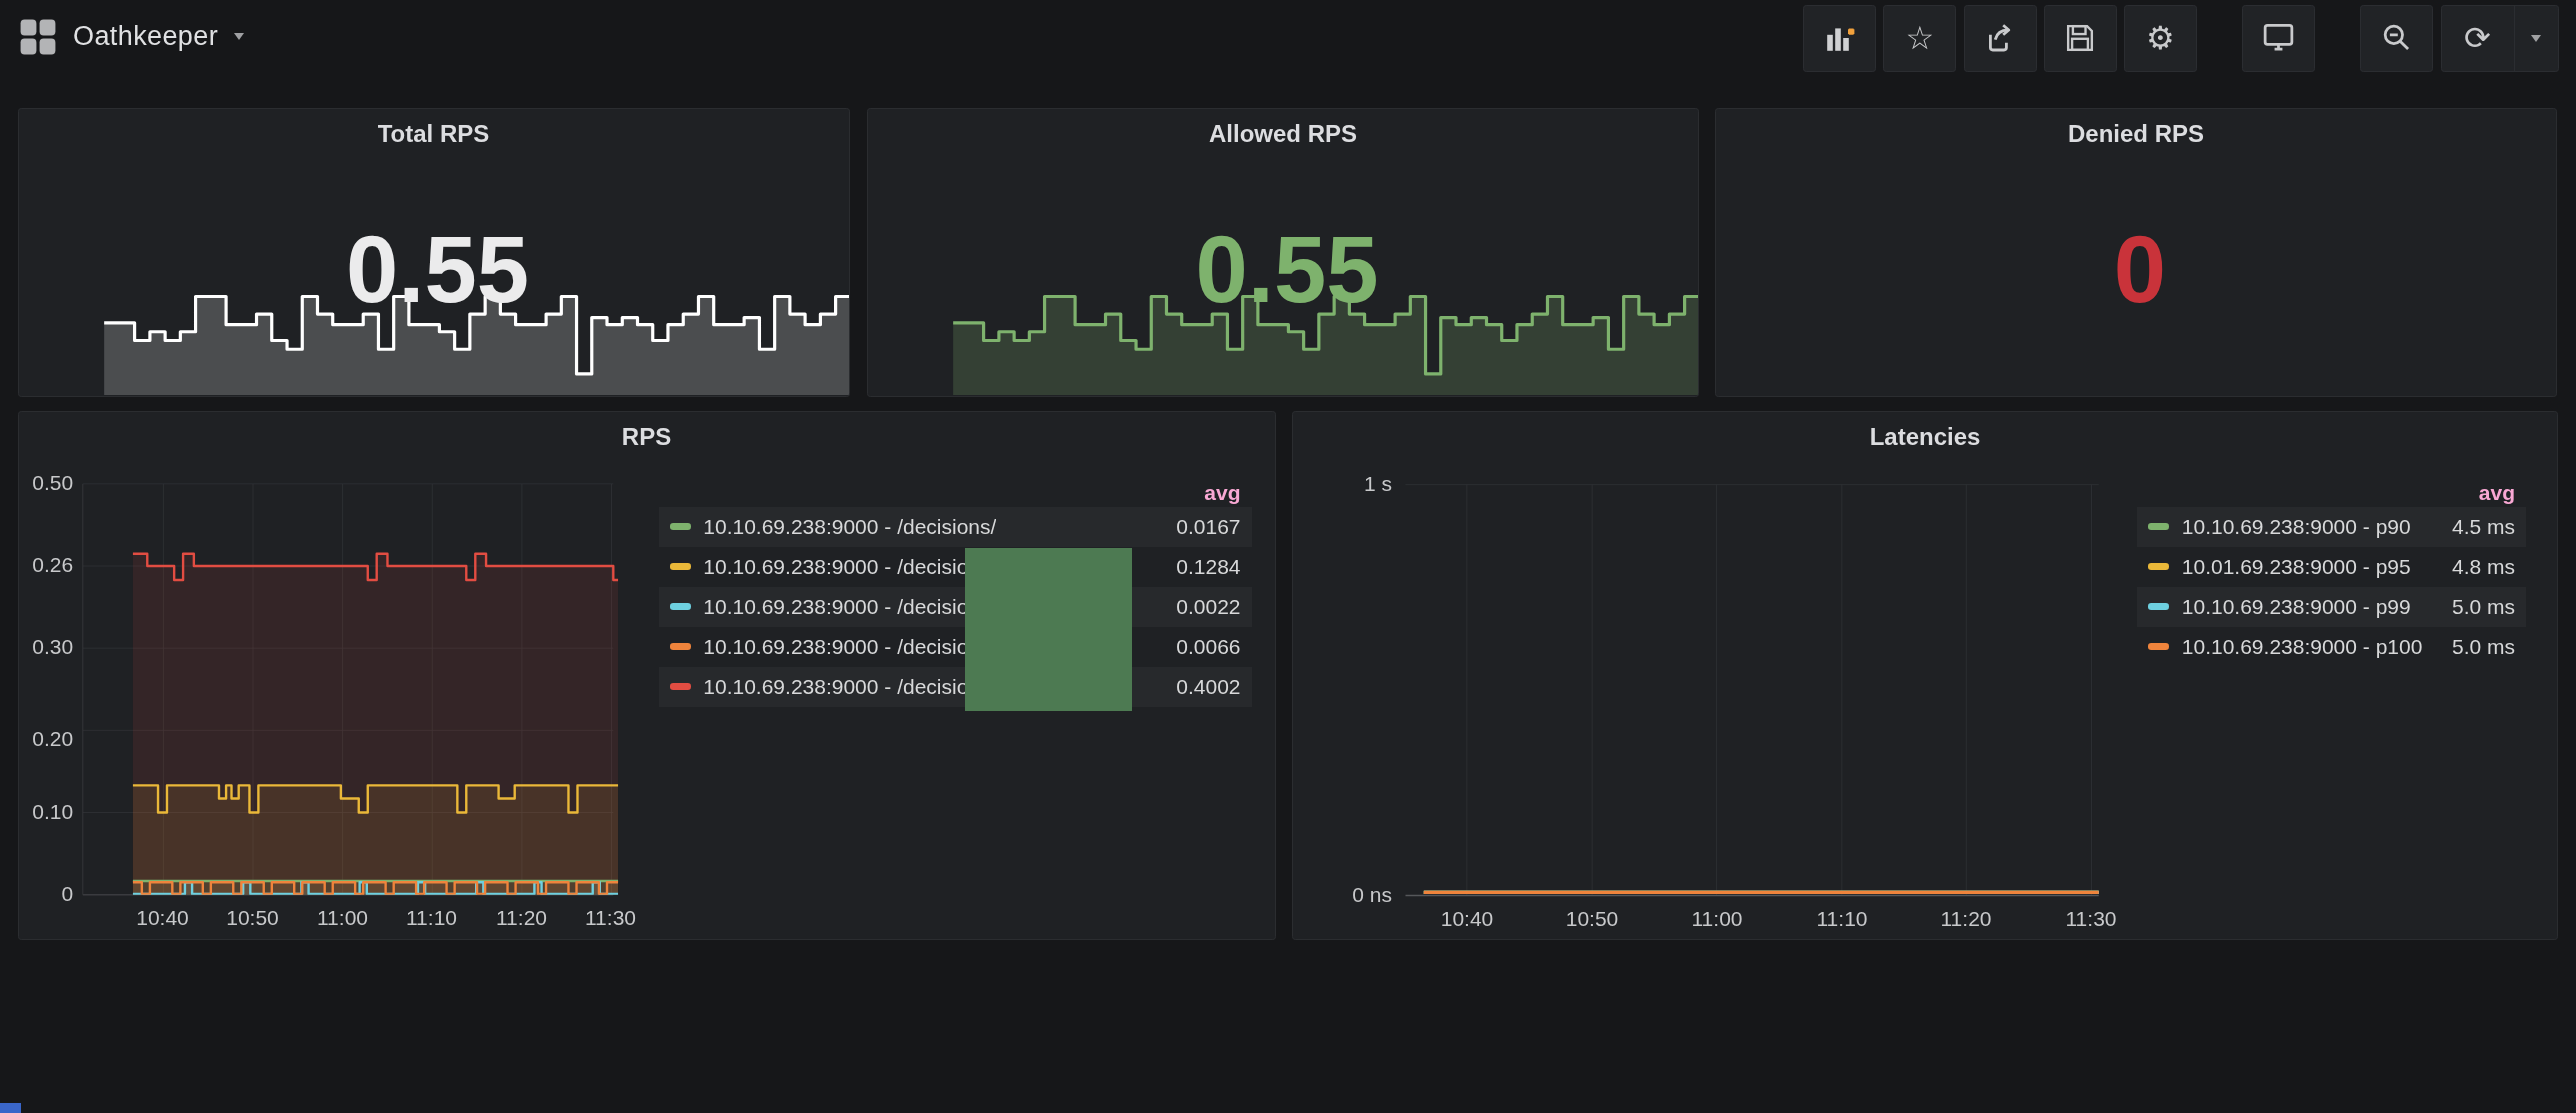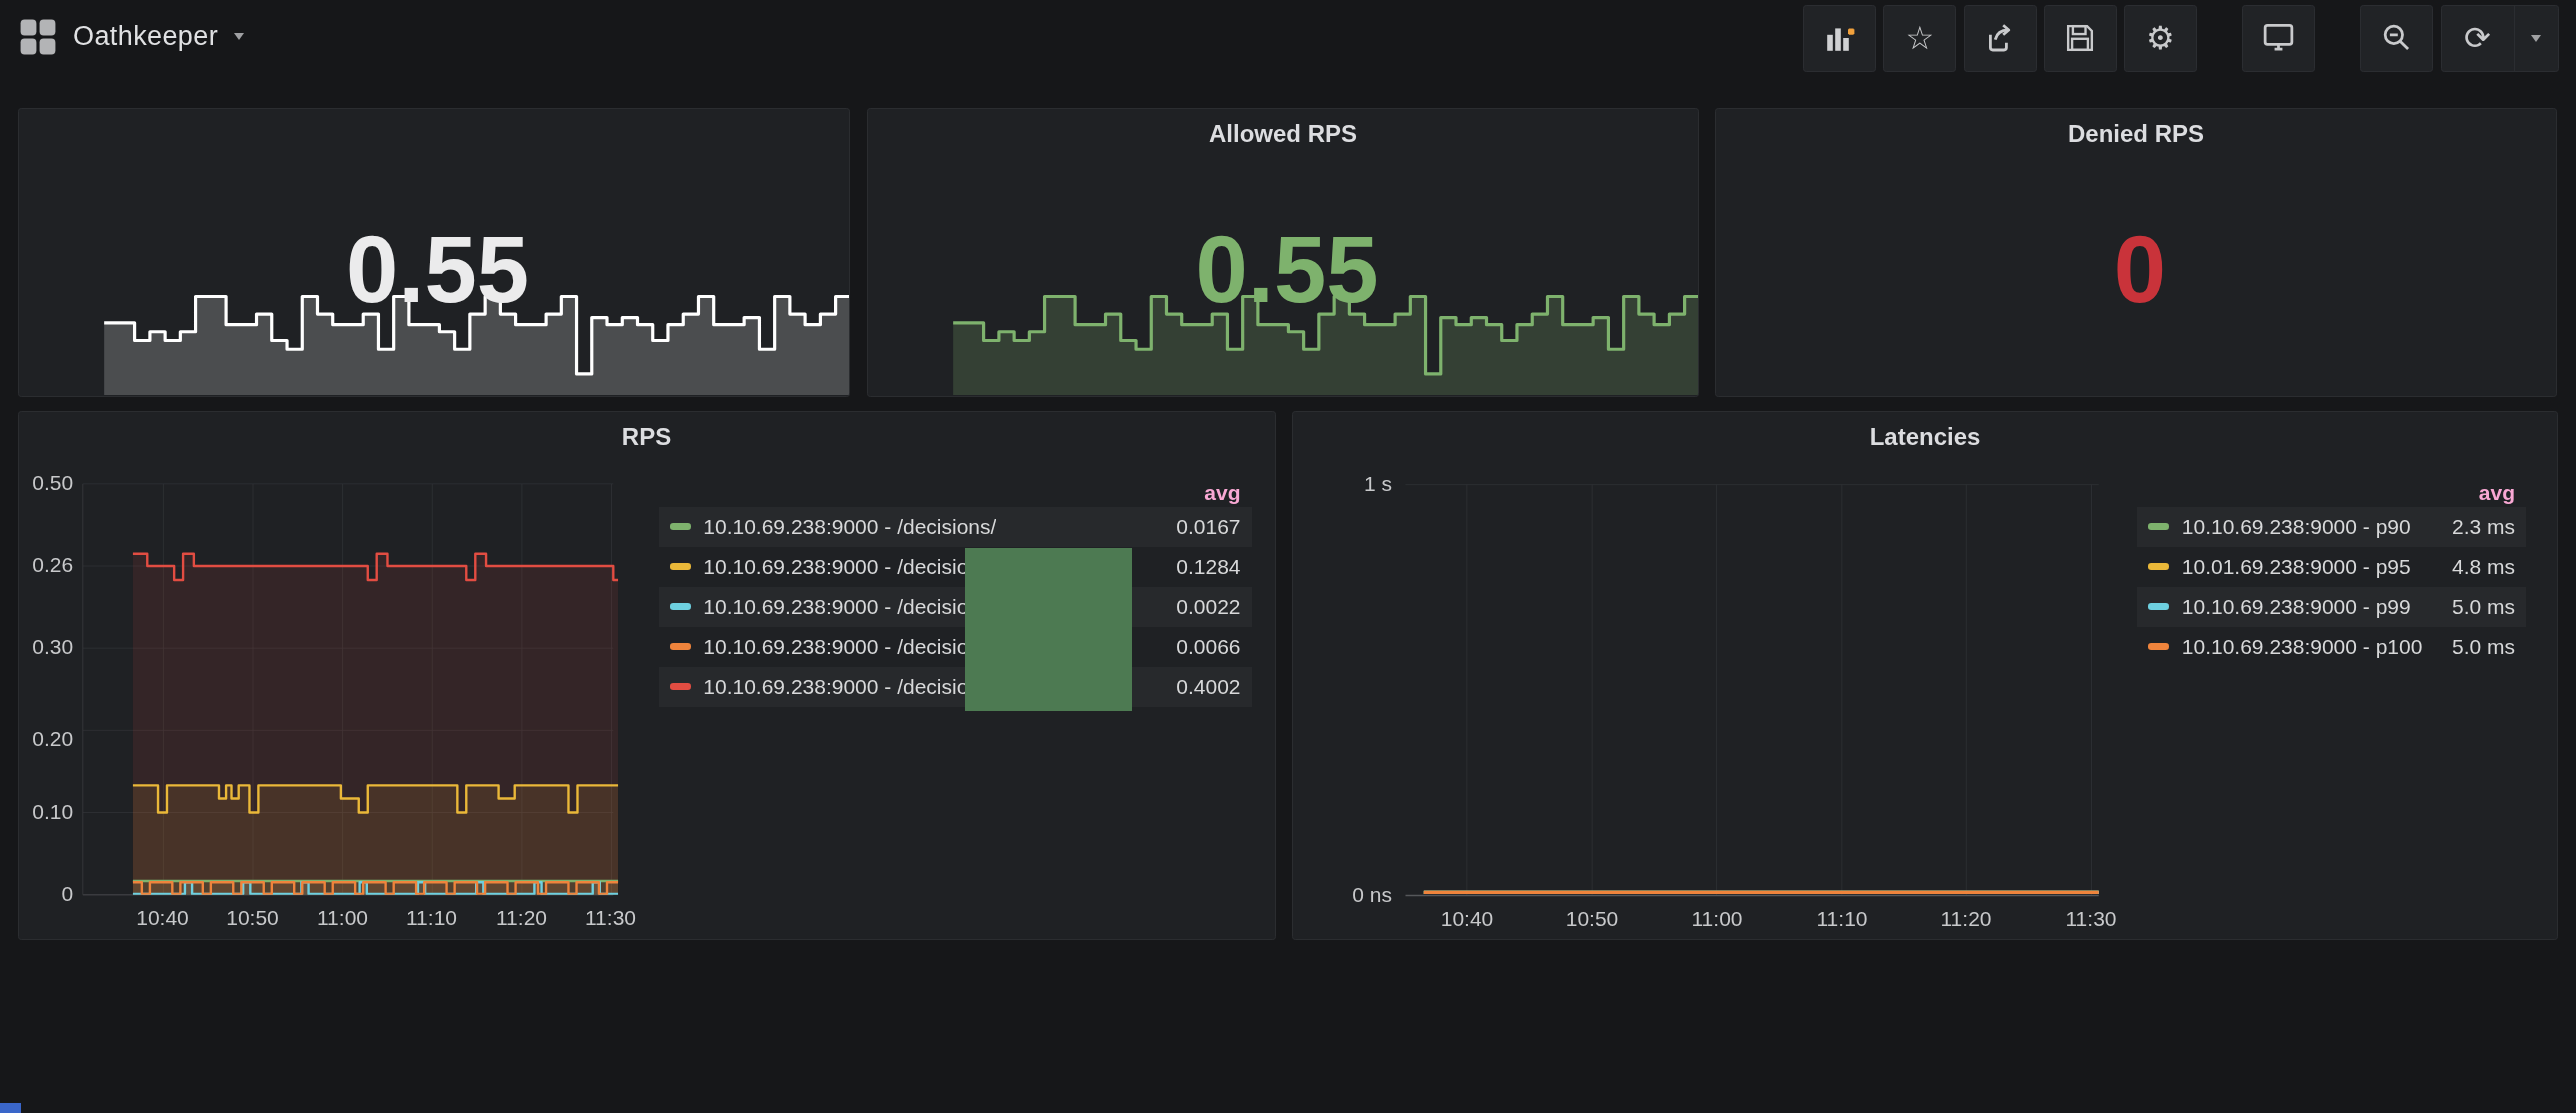--- a/index.html
+++ b/index.html
@@ -111,20 +111,21 @@
       <span class="split-seg main">
           <span class="uni-icon">⟳</span>
         </span>
       <span class="split-seg arrow">
           <span class="caret small"></span>
         </span>
     </div>
   </div>
 
   <div class="panel" id="stat0" style="left:17.5px; top:108px; width:832px; height:289px;">
+    <div class="panel-title">Total RPS</div>
     <svg class="spark" id="spark0" width="747" height="102" style="left: 85px;" viewBox="0 0 937 128">
         <path d="M0 37.5 H19.1 V37.5 H38.2 V59.6 H57.4 V48.6 H76.5 V59.6 H95.6 V48.6 H114.7 V4.4 H133.9 V4.4 H153.0 V39.7 H172.1 V39.7 H191.2 V26.5 H210.3 V59.6 H229.5 V70.6 H248.6 V4.4 H267.7 V26.5 H286.8 V39.7 H306.0 V39.7 H325.1 V26.5 H344.2 V70.6 H363.3 V4.4 H382.4 V39.7 H401.6 V39.7 H420.7 V48.6 H439.8 V70.6 H458.9 V26.5 H478.1 V4.4 H497.2 V26.5 H516.3 V39.7 H535.4 V39.7 H554.6 V26.5 H573.7 V4.4 H592.8 V101.5 H611.9 V30.9 H631.0 V39.7 H650.2 V30.9 H669.3 V39.7 H688.4 V59.6 H707.5 V39.7 H726.7 V26.5 H745.8 V4.4 H764.9 V39.7 H784.0 V39.7 H803.1 V30.9 H822.3 V70.6 H841.4 V4.4 H860.5 V26.5 H879.6 V39.7 H898.8 V26.5 H917.9 V4.4 H937.0 V37.5 V128 H0 Z" fill="rgba(255,255,255,0.20)" stroke="none"></path>
         <path d="M0 37.5 H19.1 V37.5 H38.2 V59.6 H57.4 V48.6 H76.5 V59.6 H95.6 V48.6 H114.7 V4.4 H133.9 V4.4 H153.0 V39.7 H172.1 V39.7 H191.2 V26.5 H210.3 V59.6 H229.5 V70.6 H248.6 V4.4 H267.7 V26.5 H286.8 V39.7 H306.0 V39.7 H325.1 V26.5 H344.2 V70.6 H363.3 V4.4 H382.4 V39.7 H401.6 V39.7 H420.7 V48.6 H439.8 V70.6 H458.9 V26.5 H478.1 V4.4 H497.2 V26.5 H516.3 V39.7 H535.4 V39.7 H554.6 V26.5 H573.7 V4.4 H592.8 V101.5 H611.9 V30.9 H631.0 V39.7 H650.2 V30.9 H669.3 V39.7 H688.4 V59.6 H707.5 V39.7 H726.7 V26.5 H745.8 V4.4 H764.9 V39.7 H784.0 V39.7 H803.1 V30.9 H822.3 V70.6 H841.4 V4.4 H860.5 V26.5 H879.6 V39.7 H898.8 V26.5 H917.9 V4.4 H937.0 V37.5" fill="none" stroke="#ffffff" stroke-width="4" stroke-linejoin="round"></path>
       </svg>
     <div class="stat-value" id="statval0" style="color: rgb(235, 235, 236);">0.55</div>
   </div>
   <div class="panel" id="stat1" style="left:867px; top:108px; width:832px; height:289px;">
     <div class="panel-title">Allowed RPS</div>
     <svg class="spark" id="spark1" width="747" height="102" style="left: 85px;" viewBox="0 0 937 128">
         <path d="M0 37.5 H19.1 V37.5 H38.2 V59.6 H57.4 V48.6 H76.5 V59.6 H95.6 V48.6 H114.7 V4.4 H133.9 V4.4 H153.0 V39.7 H172.1 V39.7 H191.2 V26.5 H210.3 V59.6 H229.5 V70.6 H248.6 V4.4 H267.7 V26.5 H286.8 V39.7 H306.0 V39.7 H325.1 V26.5 H344.2 V70.6 H363.3 V4.4 H382.4 V39.7 H401.6 V39.7 H420.7 V48.6 H439.8 V70.6 H458.9 V26.5 H478.1 V4.4 H497.2 V26.5 H516.3 V39.7 H535.4 V39.7 H554.6 V26.5 H573.7 V4.4 H592.8 V101.5 H611.9 V30.9 H631.0 V39.7 H650.2 V30.9 H669.3 V39.7 H688.4 V59.6 H707.5 V39.7 H726.7 V26.5 H745.8 V4.4 H764.9 V39.7 H784.0 V39.7 H803.1 V30.9 H822.3 V70.6 H841.4 V4.4 H860.5 V26.5 H879.6 V39.7 H898.8 V26.5 H917.9 V4.4 H937.0 V37.5 V128 H0 Z" fill="rgba(126,178,109,0.22)" stroke="none"></path>
@@ -241,21 +242,21 @@
         <div class="tick x" style="left: 380px; top: 495px; width: 88px;">11:00</div>
         <div class="tick x" style="left: 505px; top: 495px; width: 88px;">11:10</div>
         <div class="tick x" style="left: 629px; top: 495px; width: 88px;">11:20</div>
         <div class="tick x" style="left: 754px; top: 495px; width: 88px;">11:30</div>
       </div>
     <div class="legend" id="latLegend" style="left:844px; top:69px; width:389px;">
       <div class="legend-header">avg</div>
     <div class="legend-row stripe">
           <div class="legend-key" style="background: rgb(126, 178, 109);"></div>
           <div class="legend-label">10.10.69.238:9000 - p90</div>
-          <div class="legend-val">2.3 ms</div>
+          <div class="legend-val">4.5 ms</div>
         </div>
         <div class="legend-row">
           <div class="legend-key" style="background: rgb(234, 184, 57);"></div>
           <div class="legend-label">10.01.69.238:9000 - p95</div>
           <div class="legend-val">4.8 ms</div>
         </div>
         <div class="legend-row stripe">
           <div class="legend-key" style="background: rgb(110, 208, 224);"></div>
           <div class="legend-label">10.10.69.238:9000 - p99</div>
           <div class="legend-val">5.0 ms</div>

